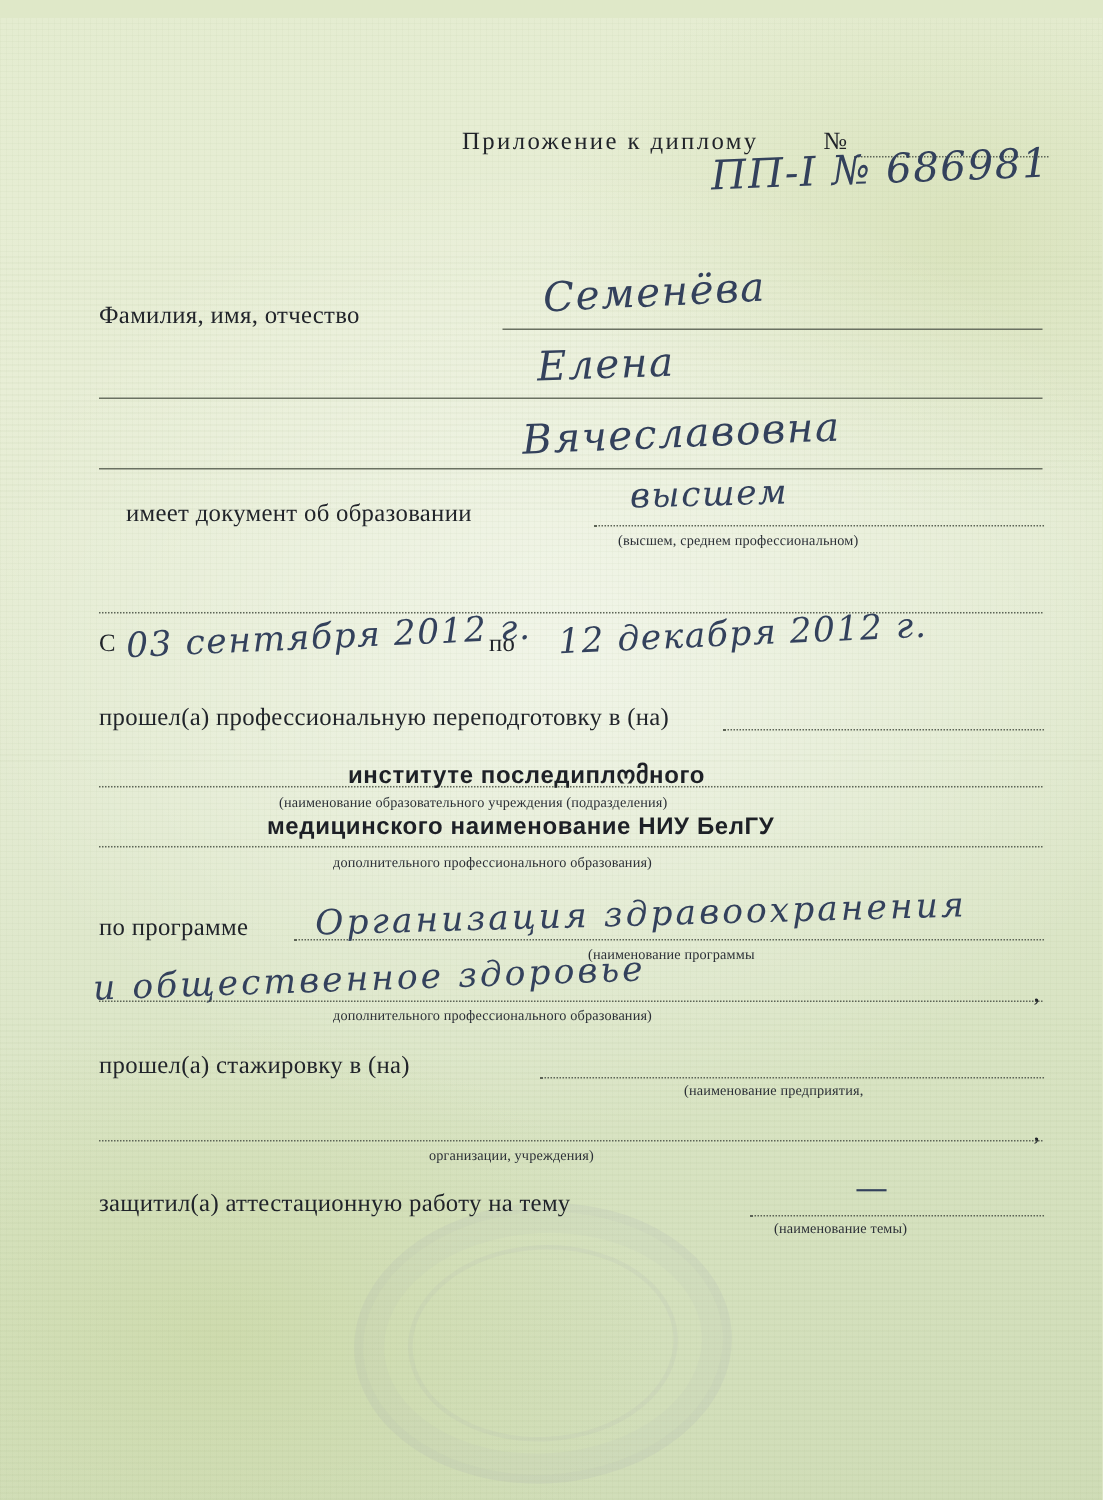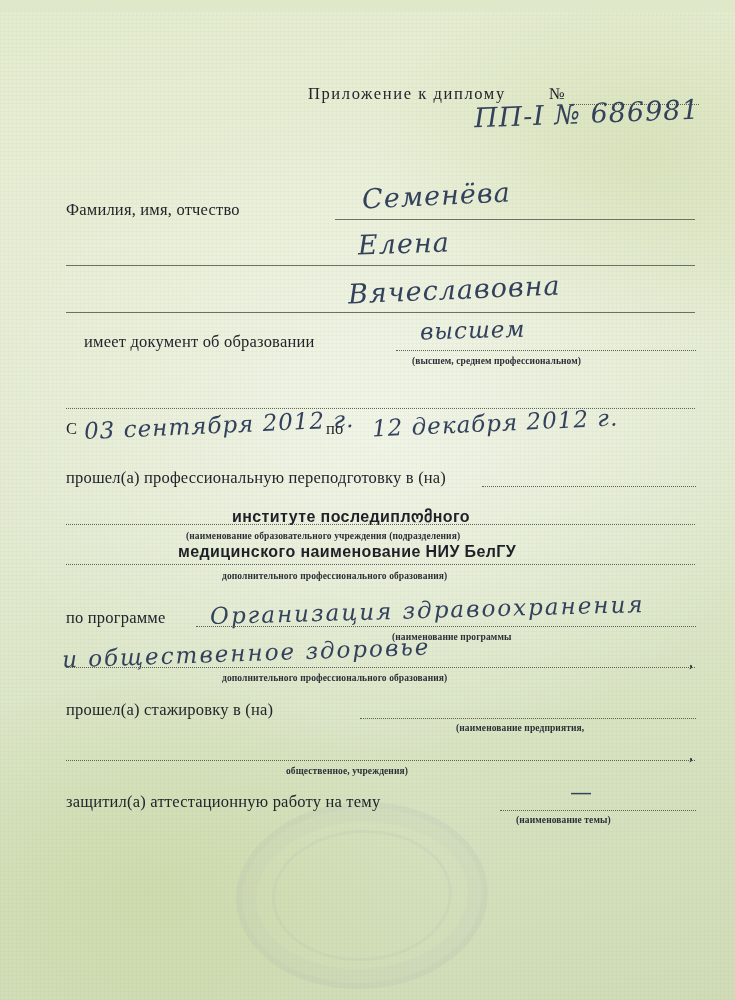--- a/index.html
+++ b/index.html
@@ -72,21 +72,20 @@
     letter-spacing: 0.2px;
   }
   .lbl.sp {
     letter-spacing: 1.6px;
   }
   .tiny {
     font-family: "Liberation Serif", serif;
     font-size: 9.5px;
     color: #2b2f36;
     letter-spacing: 0.1px;
-    font-weight: bold;
   }
   .dots {
     position: absolute;
     border-bottom: 1.4px dotted #5d6456;
     height: 0;
   }
   .solid {
     position: absolute;
     border-bottom: 1.1px solid #6a7162;
     height: 0;
@@ -176,21 +175,21 @@
     <div class="dots" style="left:66px; top:655px; width:629px;"></div>
     <div class="row lbl" style="left:689px; top:640px;">,</div>
     <div class="row tiny" style="left:222px; top:661px;">дополнительного профессионального образования)</div>
 
     <div class="row lbl" style="left:66px; top:688px;">прошел(а) стажировку в (на)</div>
     <div class="dots" style="left:360px; top:706px; width:336px;"></div>
     <div class="row tiny" style="left:428px; top:711px;padding-left:28px;">(наименование предприятия,</div>
 
     <div class="dots" style="left:66px; top:748px; width:629px;"></div>
     <div class="row lbl" style="left:689px; top:733px;">,</div>
-    <div class="row tiny" style="left:286px; top:754px;">общественное, учреждения)</div>
+    <div class="row tiny" style="left:286px; top:754px;">организации, учреждения)</div>
 
     <div class="row lbl" style="left:66px; top:780px;text-align:center;">защитил(а) аттестационную работу на тему</div>
     <div class="dots" style="left:500px; top:798px; width:196px;"></div>
     <div class="dash" style="left:570px; top:768px;">—</div>
     <div class="row tiny" style="left:516px; top:803px;text-align:center;">(наименование темы)</div>
 
   </div>
 </div>
 
 </body></html>

